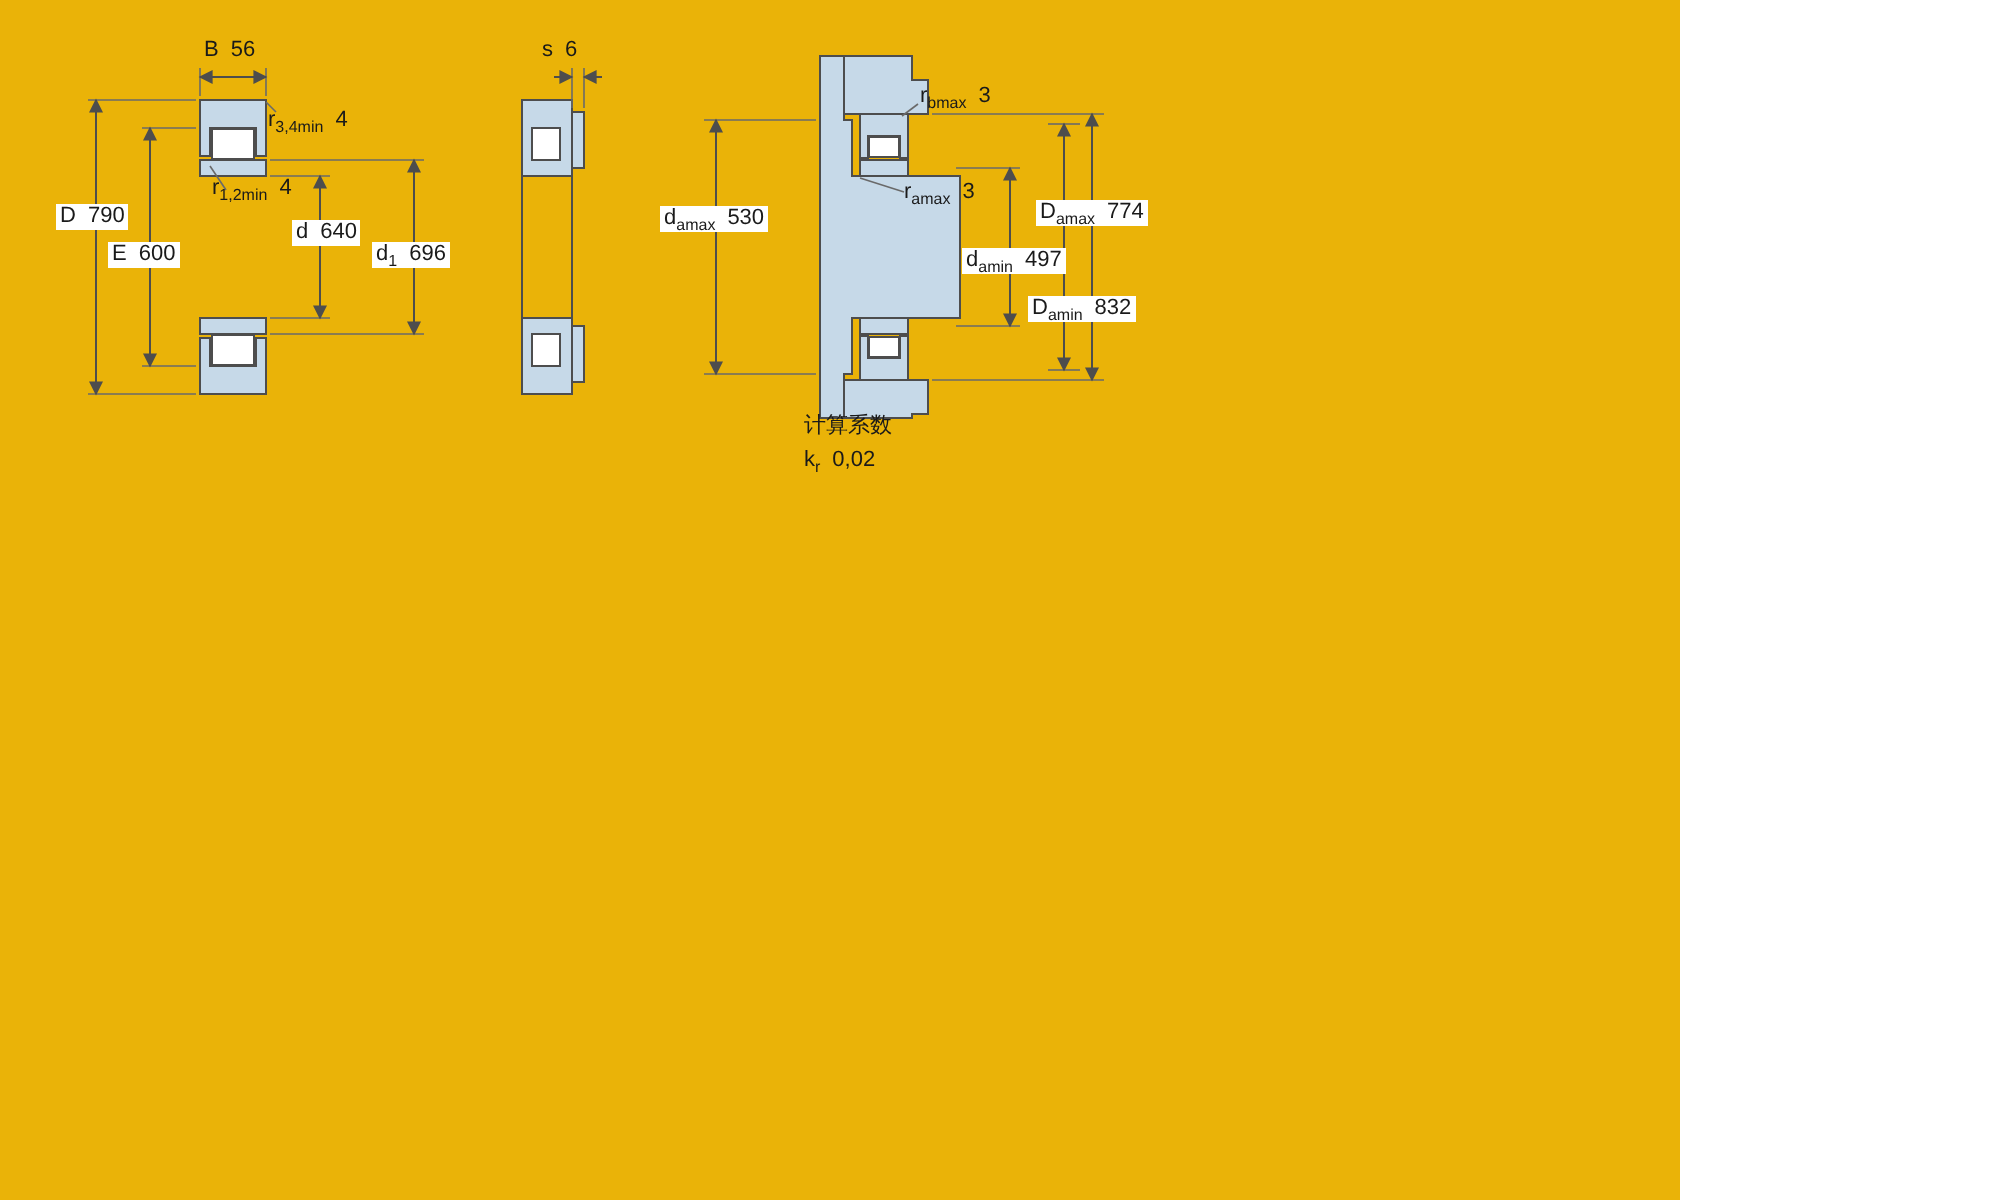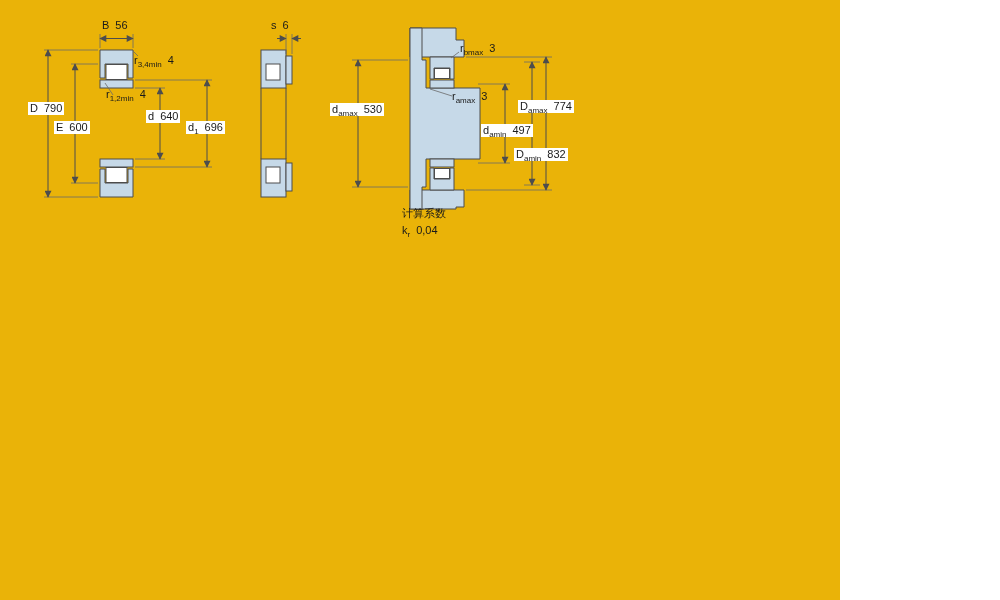--- a/index.html
+++ b/index.html
@@ -142,15 +142,15 @@
   <div class="lbl bg" style="left:54px;top:121px"><span>E</span><sub></sub><span class="val">600</span></div>
   <div class="lbl" style="left:271px;top:19px"><span>s</span><sub></sub><span class="val">6</span></div>
   <div class="lbl" style="left:460px;top:42px"><span>r</span><sub>bmax</sub><span class="val">3</span></div>
   <div class="lbl" style="left:452px;top:90px"><span>r</span><sub>amax</sub><span class="val">3</span></div>
   <div class="lbl bg" style="left:330px;top:103px"><span>d</span><sub>amax</sub><span class="val">530</span></div>
   <div class="lbl bg" style="left:481px;top:124px"><span>d</span><sub>amin</sub><span class="val">497</span></div>
   <div class="lbl bg" style="left:518px;top:100px"><span>D</span><sub>amax</sub><span class="val">774</span></div>
   <div class="lbl bg" style="left:514px;top:148px"><span>D</span><sub>amin</sub><span class="val">832</span></div>
 
   <div class="lbl calc" style="left:402px;top:207px"><span>计算系数</span></div>
-  <div class="lbl calc" style="left:402px;top:224px"><span>k</span><sub>r</sub><span class="val">0,04</span></div>
+  <div class="lbl calc" style="left:402px;top:224px"><span>k</span><sub>r</sub><span class="val">0,02</span></div>
 
 </div>
 
 </body></html>

